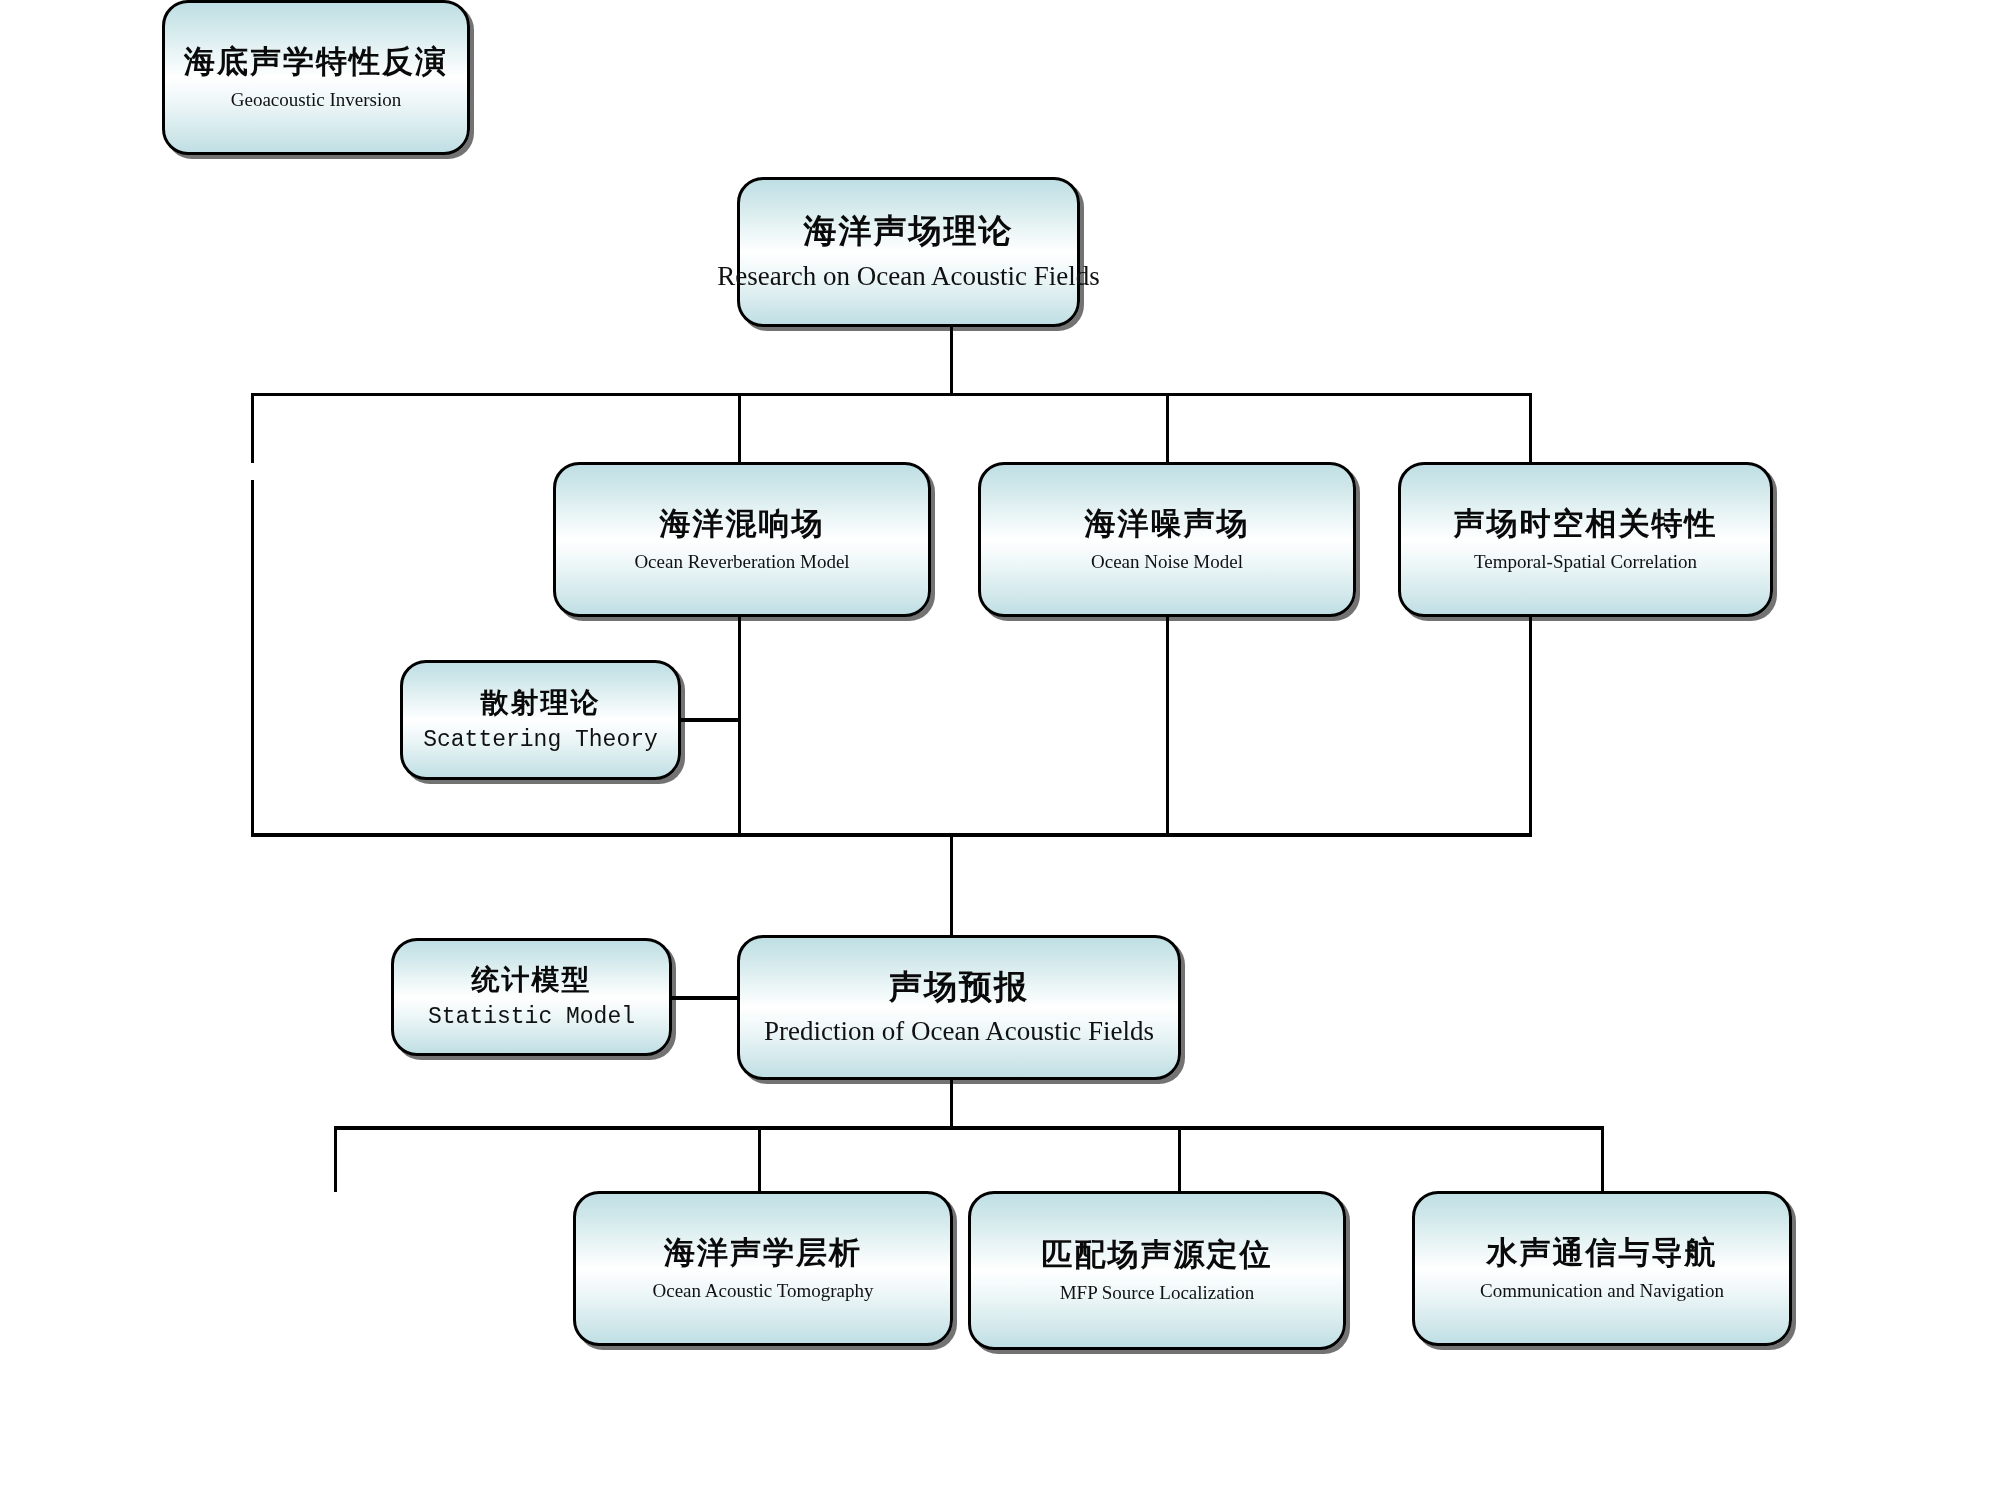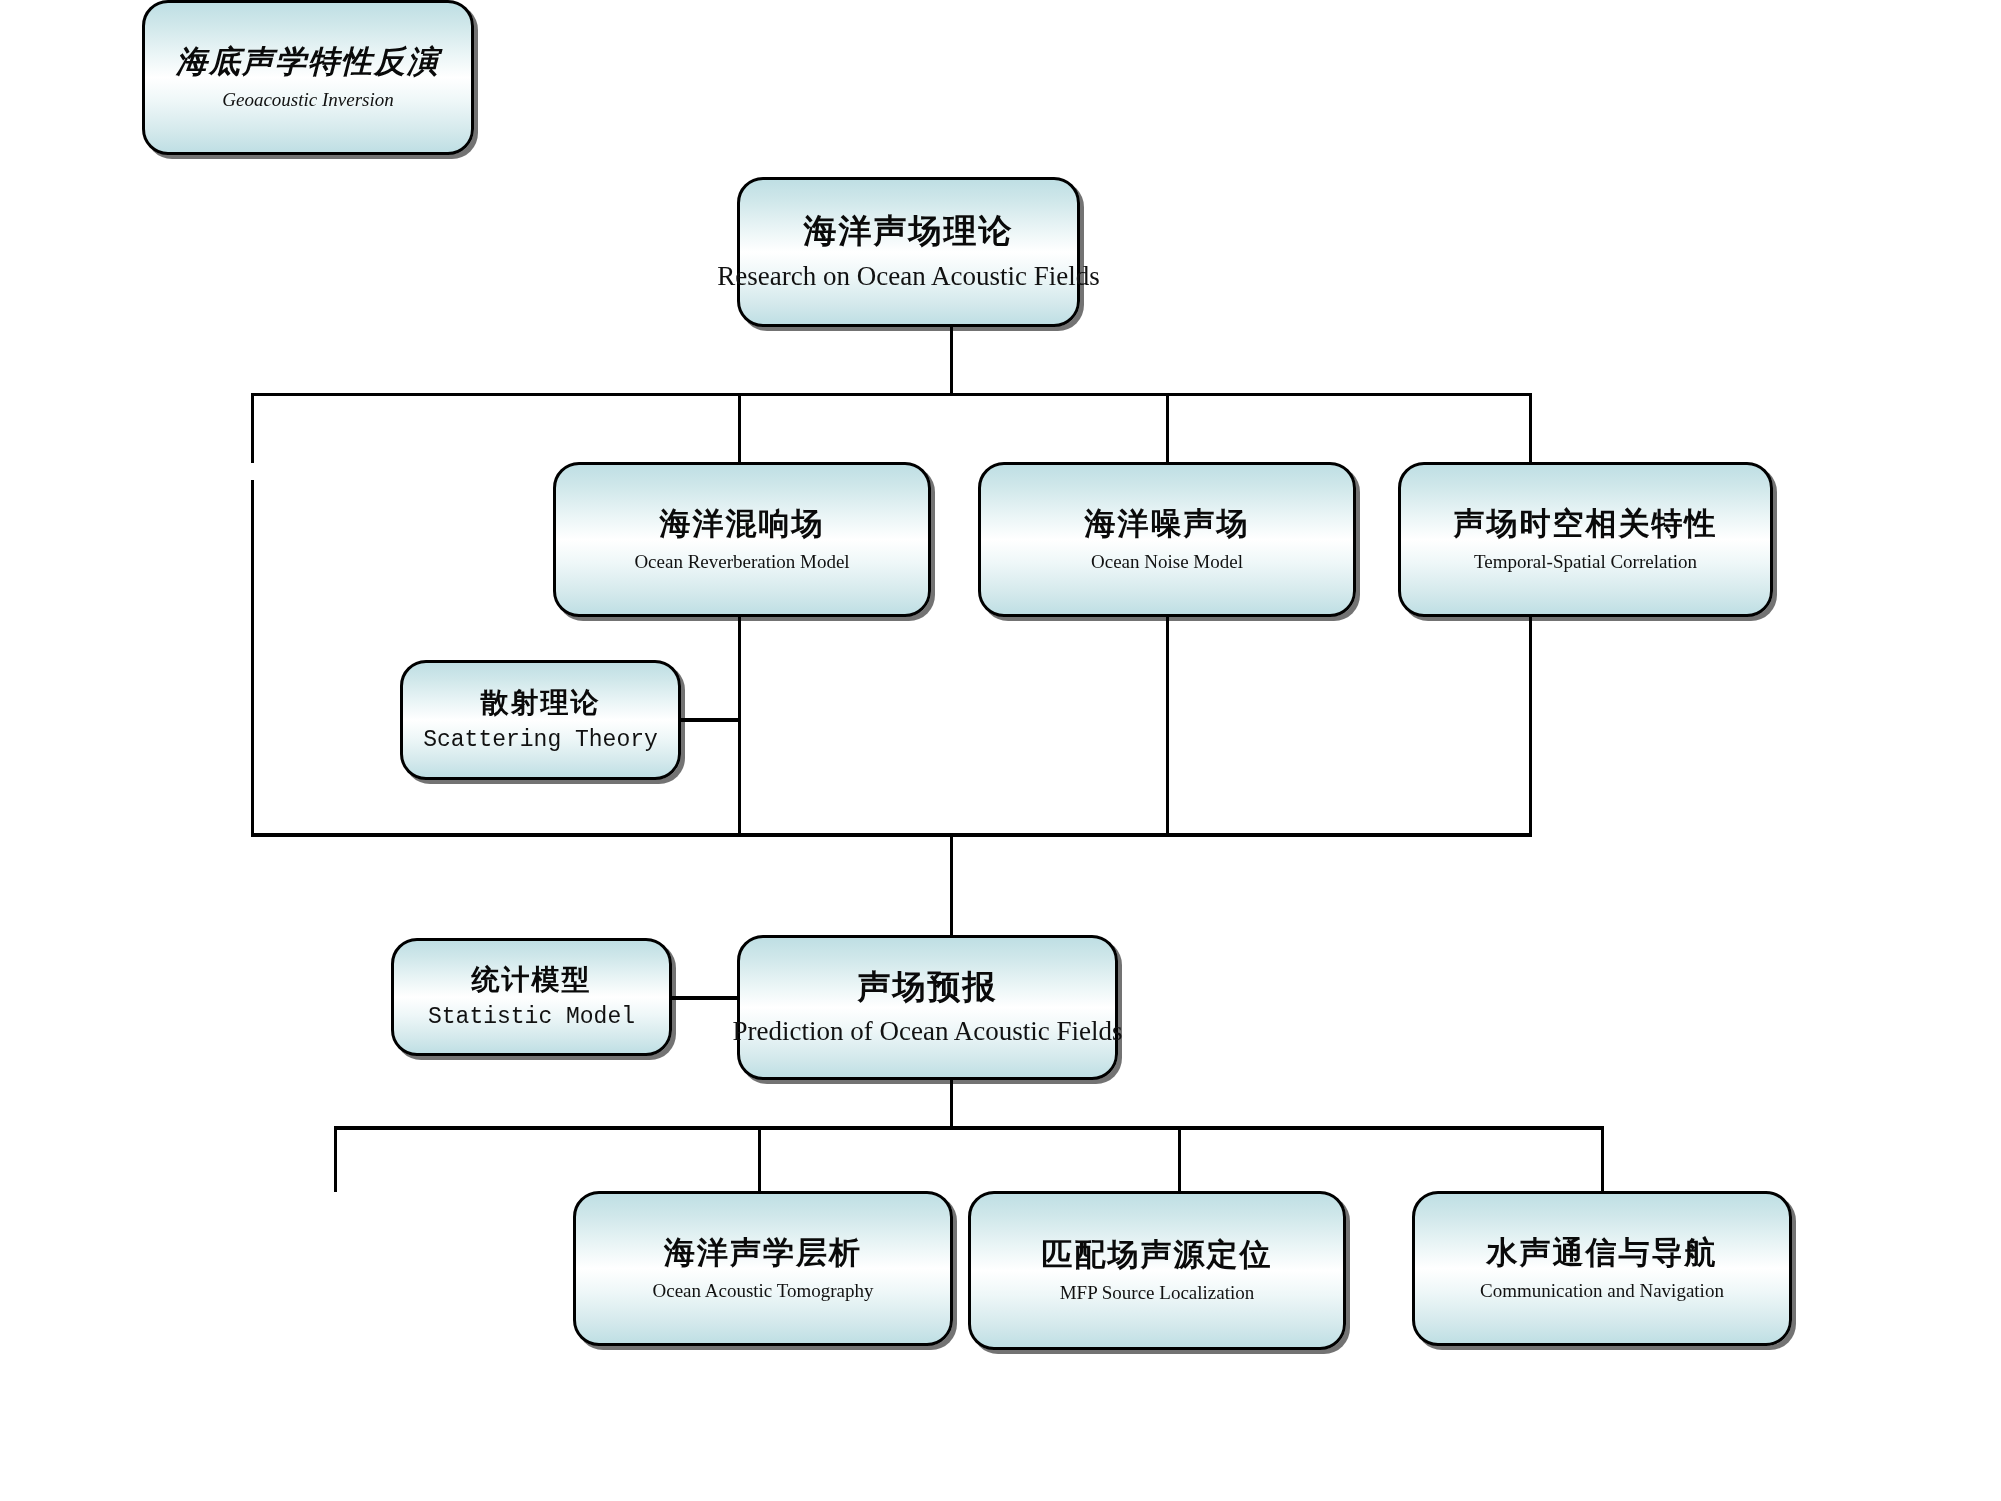--- a/index.html
+++ b/index.html
@@ -133,26 +133,26 @@
   <div class="node s-sm" style="left:400px;top:660px;width:281px;height:120px;">
     <div class="cn">散射理论</div>
     <div class="en">Scattering Theory</div>
   </div>
 
   <div class="node s-sm" style="left:391px;top:938px;width:281px;height:118px;">
     <div class="cn">统计模型</div>
     <div class="en">Statistic Model</div>
   </div>
 
-  <div class="node s-lg" style="left:737px;top:935px;width:381px;height:145px;">
+  <div class="node s-lg" style="left:737px;top:935px;width:444px;height:145px;">
     <div class="cn">声场预报</div>
     <div class="en">Prediction of Ocean Acoustic Fields</div>
   </div>
 
-  <div class="node s-md" style="left:142px;top:1191px.0;width:332px;height:155px;font-style:italic;">
+  <div class="node s-md" style="left:162px;top:1191px.0;width:308px;height:155px;">
     <div class="cn">海底声学特性反演</div>
     <div class="en">Geoacoustic Inversion</div>
   </div>
 
   <div class="node s-md" style="left:573px;top:1191px;width:380px;height:155px;">
     <div class="cn">海洋声学层析</div>
     <div class="en">Ocean Acoustic Tomography</div>
   </div>
 
   <div class="node s-md" style="left:968px;top:1191px;width:378px;height:159px;">

